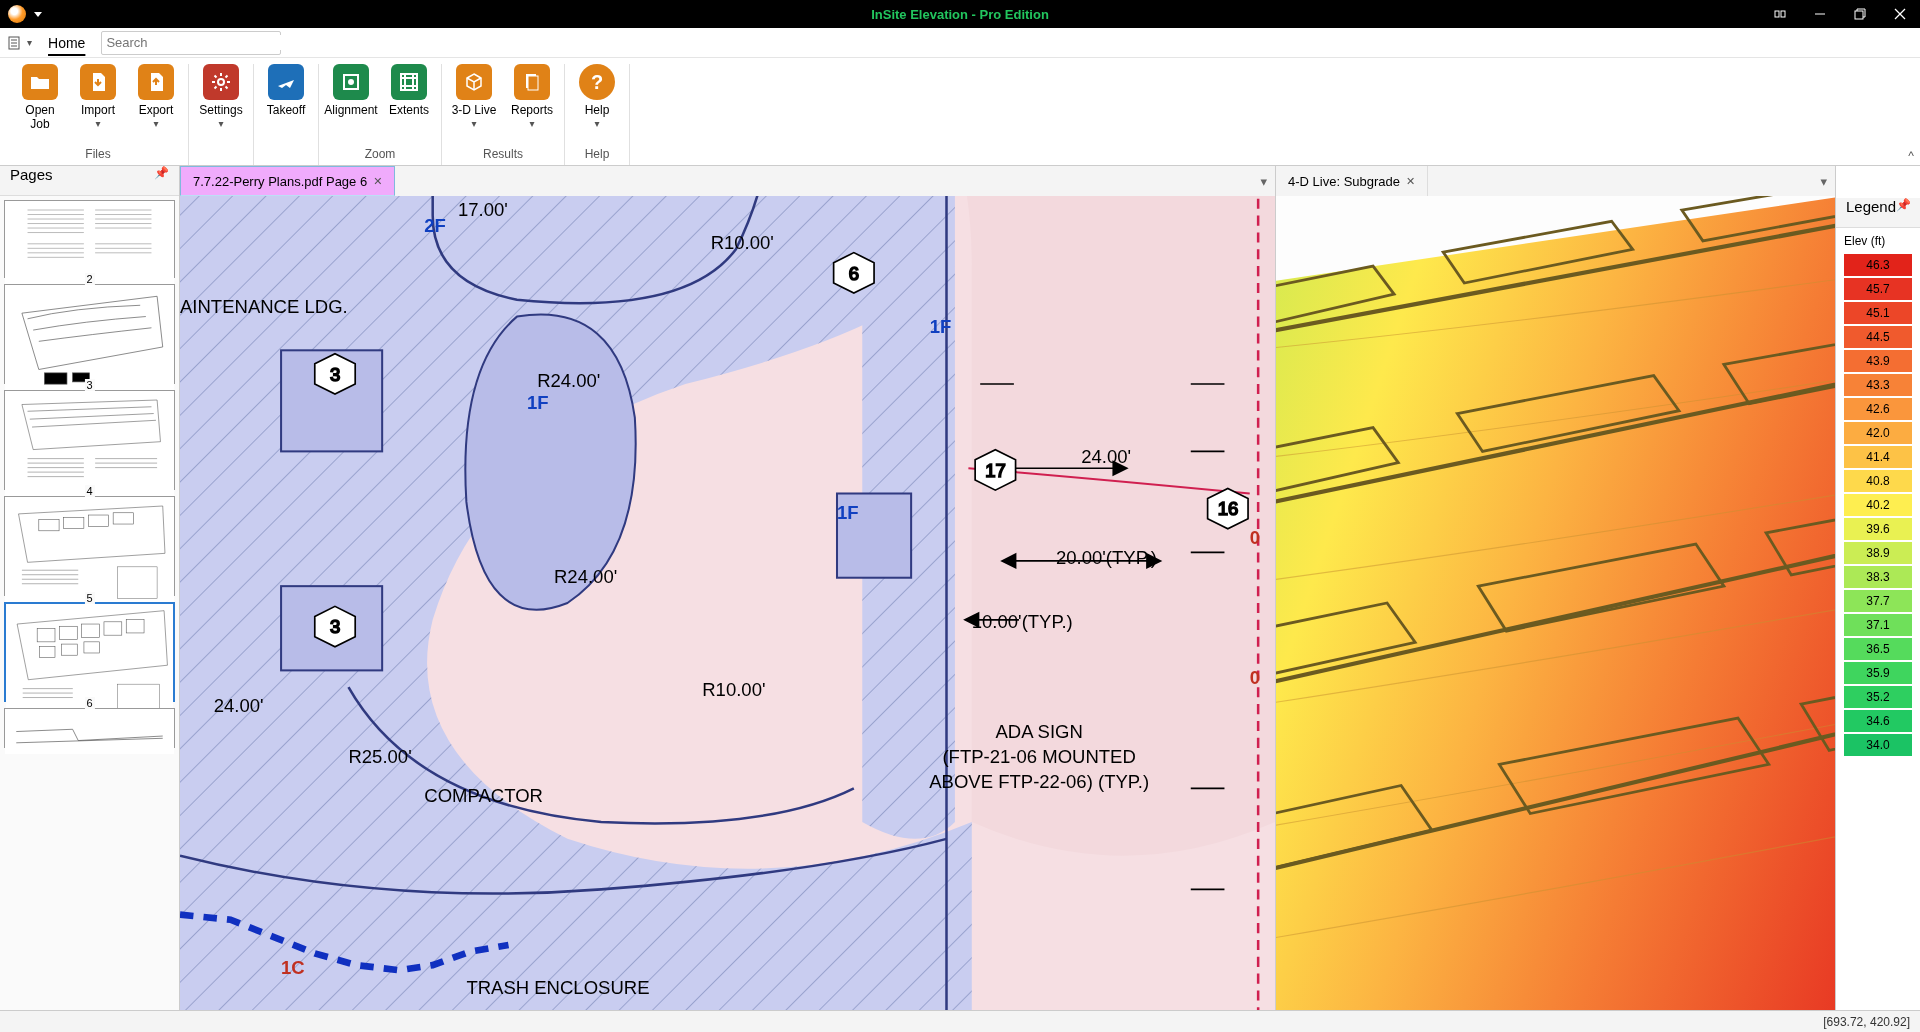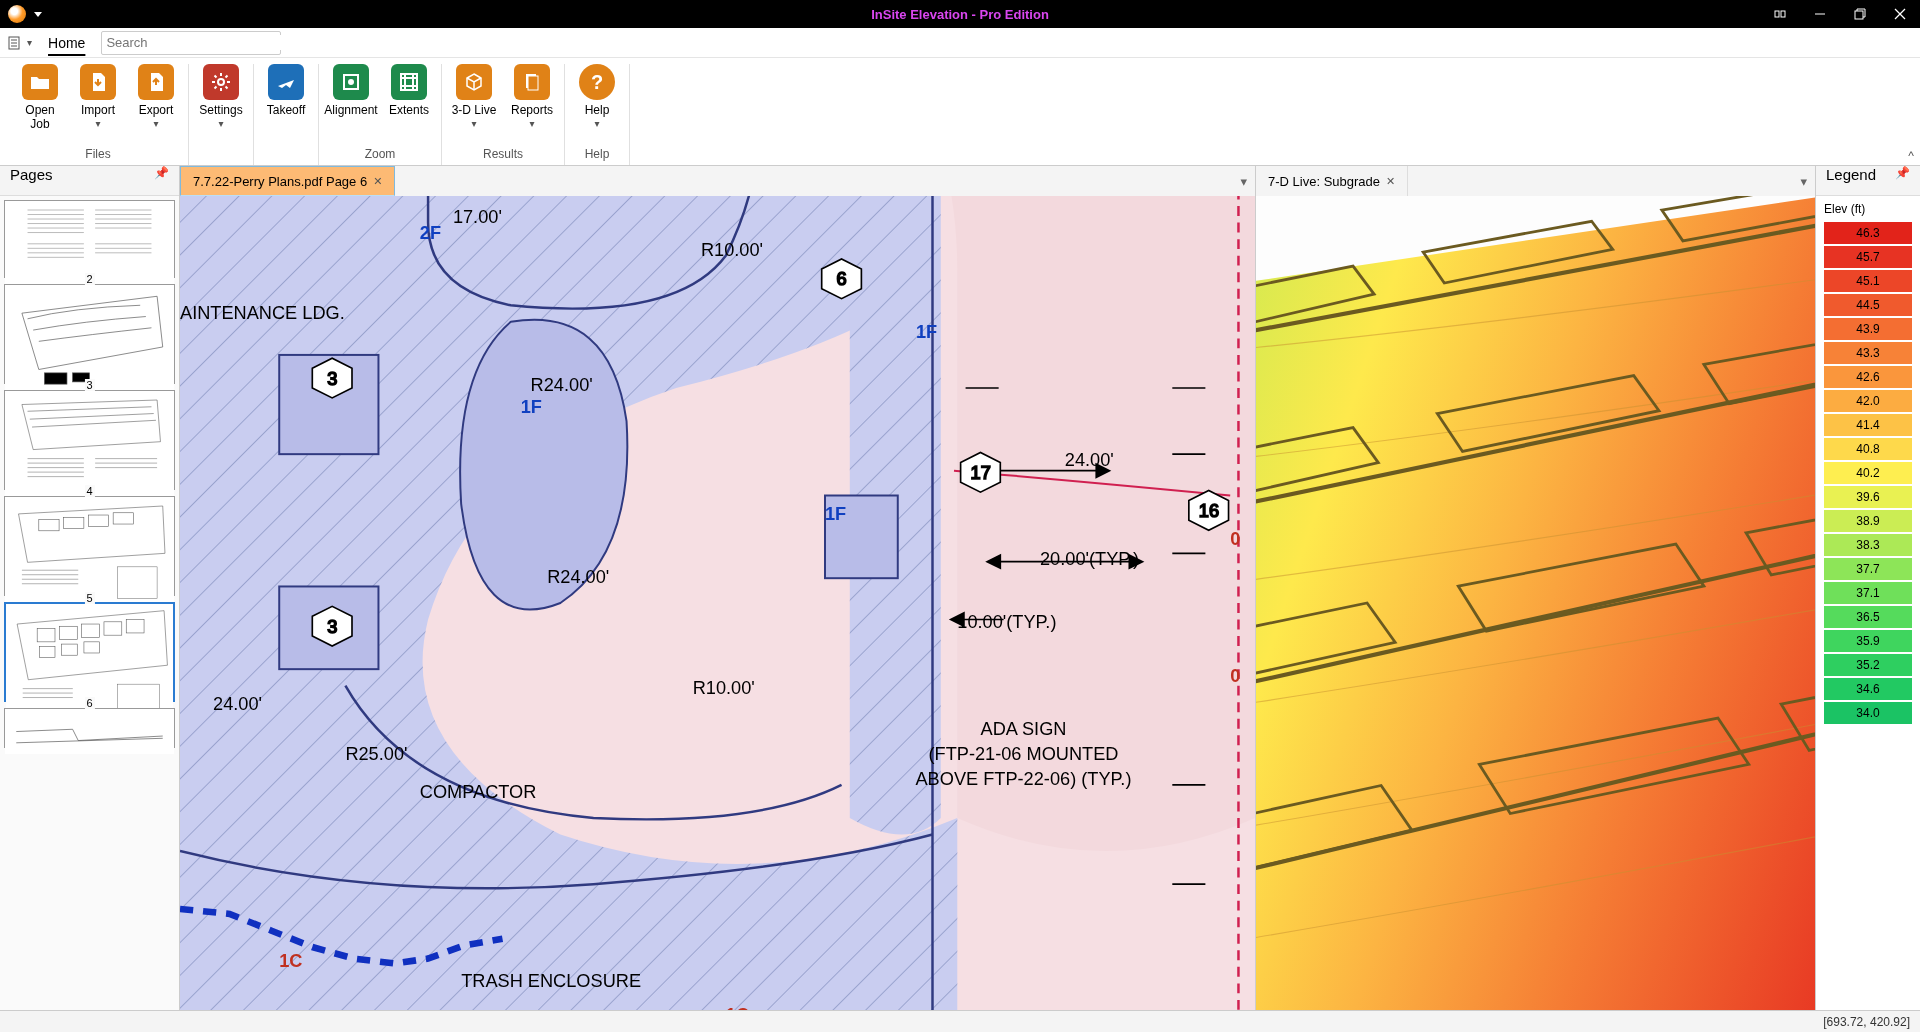--- a/index.html
+++ b/index.html
@@ -1,18 +1,18 @@
 <!DOCTYPE html>
 <html><head>
 <meta charset="utf-8">
 <style>
   * { box-sizing: border-box; margin: 0; padding: 0; font-family: "Segoe UI", Tahoma, sans-serif; }
   html, body { width: 100%; height: 100%; background: #fff; overflow: hidden; }
   
-  #titlebar { background: #000; color: #d946ef; height: 28px; display: flex; align-items: center; font-size: 12px; position: relative; }
+  #titlebar { background: #000; color: #22c55e; height: 28px; display: flex; align-items: center; font-size: 12px; position: relative; }
   #titlebar .logo { width: 18px; height: 18px; border-radius: 50%; background: radial-gradient(circle at 35% 35%, #fff 0 20%, #ff9b2a 50%, #d97706 100%); margin: 0 6px 0 8px; }
   #titlebar .dropdown-caret { width: 0; height: 0; border-left: 4px solid transparent; border-right: 4px solid transparent; border-top: 5px solid #fff; margin-left: 2px; }
   #titlebar .title { position: absolute; left: 50%; transform: translateX(-50%); font-size: 13px; font-weight: 600; }
   #titlebar .win-controls { margin-left: auto; display: flex; }
   #titlebar .win-btn { width: 40px; height: 28px; display: flex; align-items: center; justify-content: center; color: #fff; }
   #titlebar .win-btn svg { width: 12px; height: 12px; }
   
   #tabbar { height: 30px; display: flex; align-items: center; padding: 0 8px; gap: 14px; font-size: 14px; border-bottom: 1px solid #e5e5e5; }
   .tab-btn { padding: 3px 2px; cursor: pointer; }
   .tab-btn.active { text-decoration: underline; text-underline-offset: 6px; text-decoration-thickness: 2px; }
@@ -41,29 +41,29 @@
   #pages-list { flex: 1; overflow: hidden; position: relative; padding: 4px 4px 0 4px; }
   .page-thumb { border: 1px solid #999; background: #fff; margin-bottom: 6px; position: relative; }
   .page-thumb.selected { border: 2px solid #2a7bd1; }
   .page-thumb .num { position: absolute; top: -12px; left: 50%; transform: translateX(-50%); font-size: 11px; background: #fafafa; padding: 0 2px; }
   .page-thumb svg { display: block; width: 100%; }
   
   #center { flex: 1; display: flex; }
   .doc-tabs { flex: 1; display: flex; flex-direction: column; border-right: 1px solid #ccc; position: relative; }
   .tabstrip { height: 30px; display: flex; align-items: center; background: #f4f4f4; font-size: 13px; }
   .doc-tab { height: 100%; display: flex; align-items: center; padding: 0 12px; border-right: 1px solid #ddd; cursor: pointer; gap: 6px; }
-  .doc-tab.active { background: #fdba74; border: 1px solid #7fb9dd; border-bottom: 1px solid #bcdff5; }
+  .doc-tab.active { background: #f0abfc; border: 1px solid #7fb9dd; border-bottom: 1px solid #bcdff5; }
   .doc-tab .close-x { font-size: 11px; color: #555; }
   .tabstrip .tab-drop { margin-left: auto; padding: 0 8px; cursor: pointer; color: #666; }
   .view { flex: 1; position: relative; overflow: hidden; background: #fdfdfd; }
   .view svg { width: 100%; height: 100%; }
   
   #live-panel { width: 560px; display: flex; flex-direction: column; border-right: 1px solid #ccc; }
   
-  #legend-panel { width: 104px; display: flex; flex-direction: column; }
+  #legend-panel { width: 84px; display: flex; flex-direction: column; margin-top: 32px; }
   #legend-body { flex: 1; padding: 6px 8px; font-size: 12px; }
   .swatch { height: 22px; display: flex; align-items: center; justify-content: center; font-size: 12px; margin-bottom: 2px; color: #000; }
   
   #statusbar { height: 22px; background: #f4f4f4; border-top: 1px solid #ccc; display: flex; align-items: center; justify-content: flex-end; padding: 0 10px; font-size: 12px; color: #333; }
   
   .plan-label { font-family: Arial, sans-serif; font-size: 11px; fill: #000; }
   .plan-label.blue { fill: #1040c0; font-weight: bold; }
   .plan-label.red  { fill: #c03020; font-weight: bold; }
 </style>
 </head>
@@ -497,21 +497,21 @@
           <text x="170" y="545" class="plan-label red" font-size="14">1C</text>
           <text x="330" y="543" class="plan-label red" font-size="14">1C</text>
           <text x="415" y="550" class="plan-label">R25.00'</text>
         </svg>
       </div>
     </div>
 
     <div id="live-panel">
       <div class="tabstrip">
         <div class="doc-tab" style="background:#f4f4f4">
-          <span>7-D Live: Subgrade</span>
+          <span>4-D Live: Subgrade</span>
           <span class="close-x">✕</span>
         </div>
         <span class="tab-drop">▾</span>
       </div>
       <div class="view">
         <svg viewBox="0 0 560 580" preserveAspectRatio="xMidYMid slice">
           <defs>
             <linearGradient id="elev" x1="0" y1="0" x2="1" y2="0.3">
               <stop offset="0" stop-color="#4fd062"></stop>
               <stop offset="0.15" stop-color="#c8ea50"></stop>

